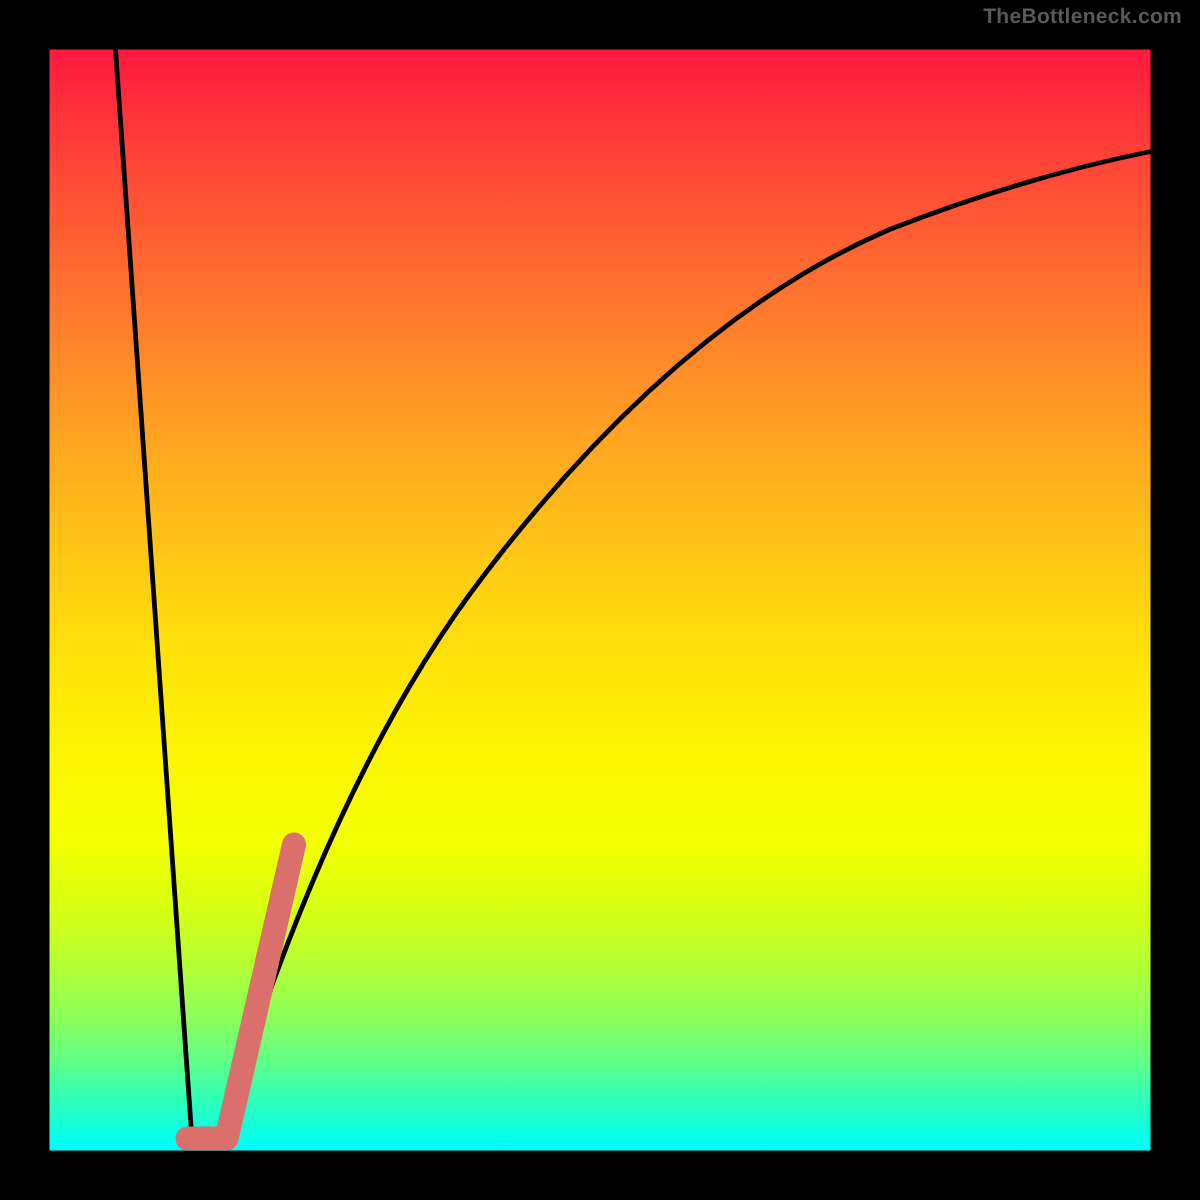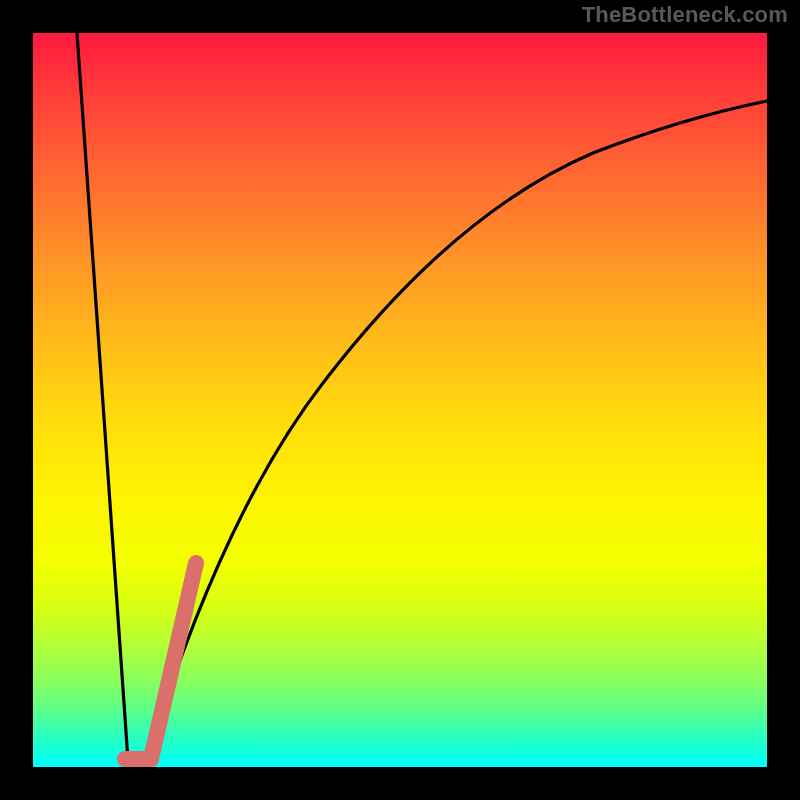--- a/index.html
+++ b/index.html
@@ -15,21 +15,21 @@
     position: relative;
     width: 800px;
     height: 800px;
     background: #000;
   }
   .watermark {
     position: absolute;
     top: 2px;
     right: 12px;
     color: #595959;
-    font-size: 22px;
+    font-size: 14px;
     font-weight: 600;
     letter-spacing: 0.2px;
     z-index: 10;
     user-select: none;
   }
   .plot {
     position: absolute;
     left: 33px;
     top: 33px;
     width: 734px;

